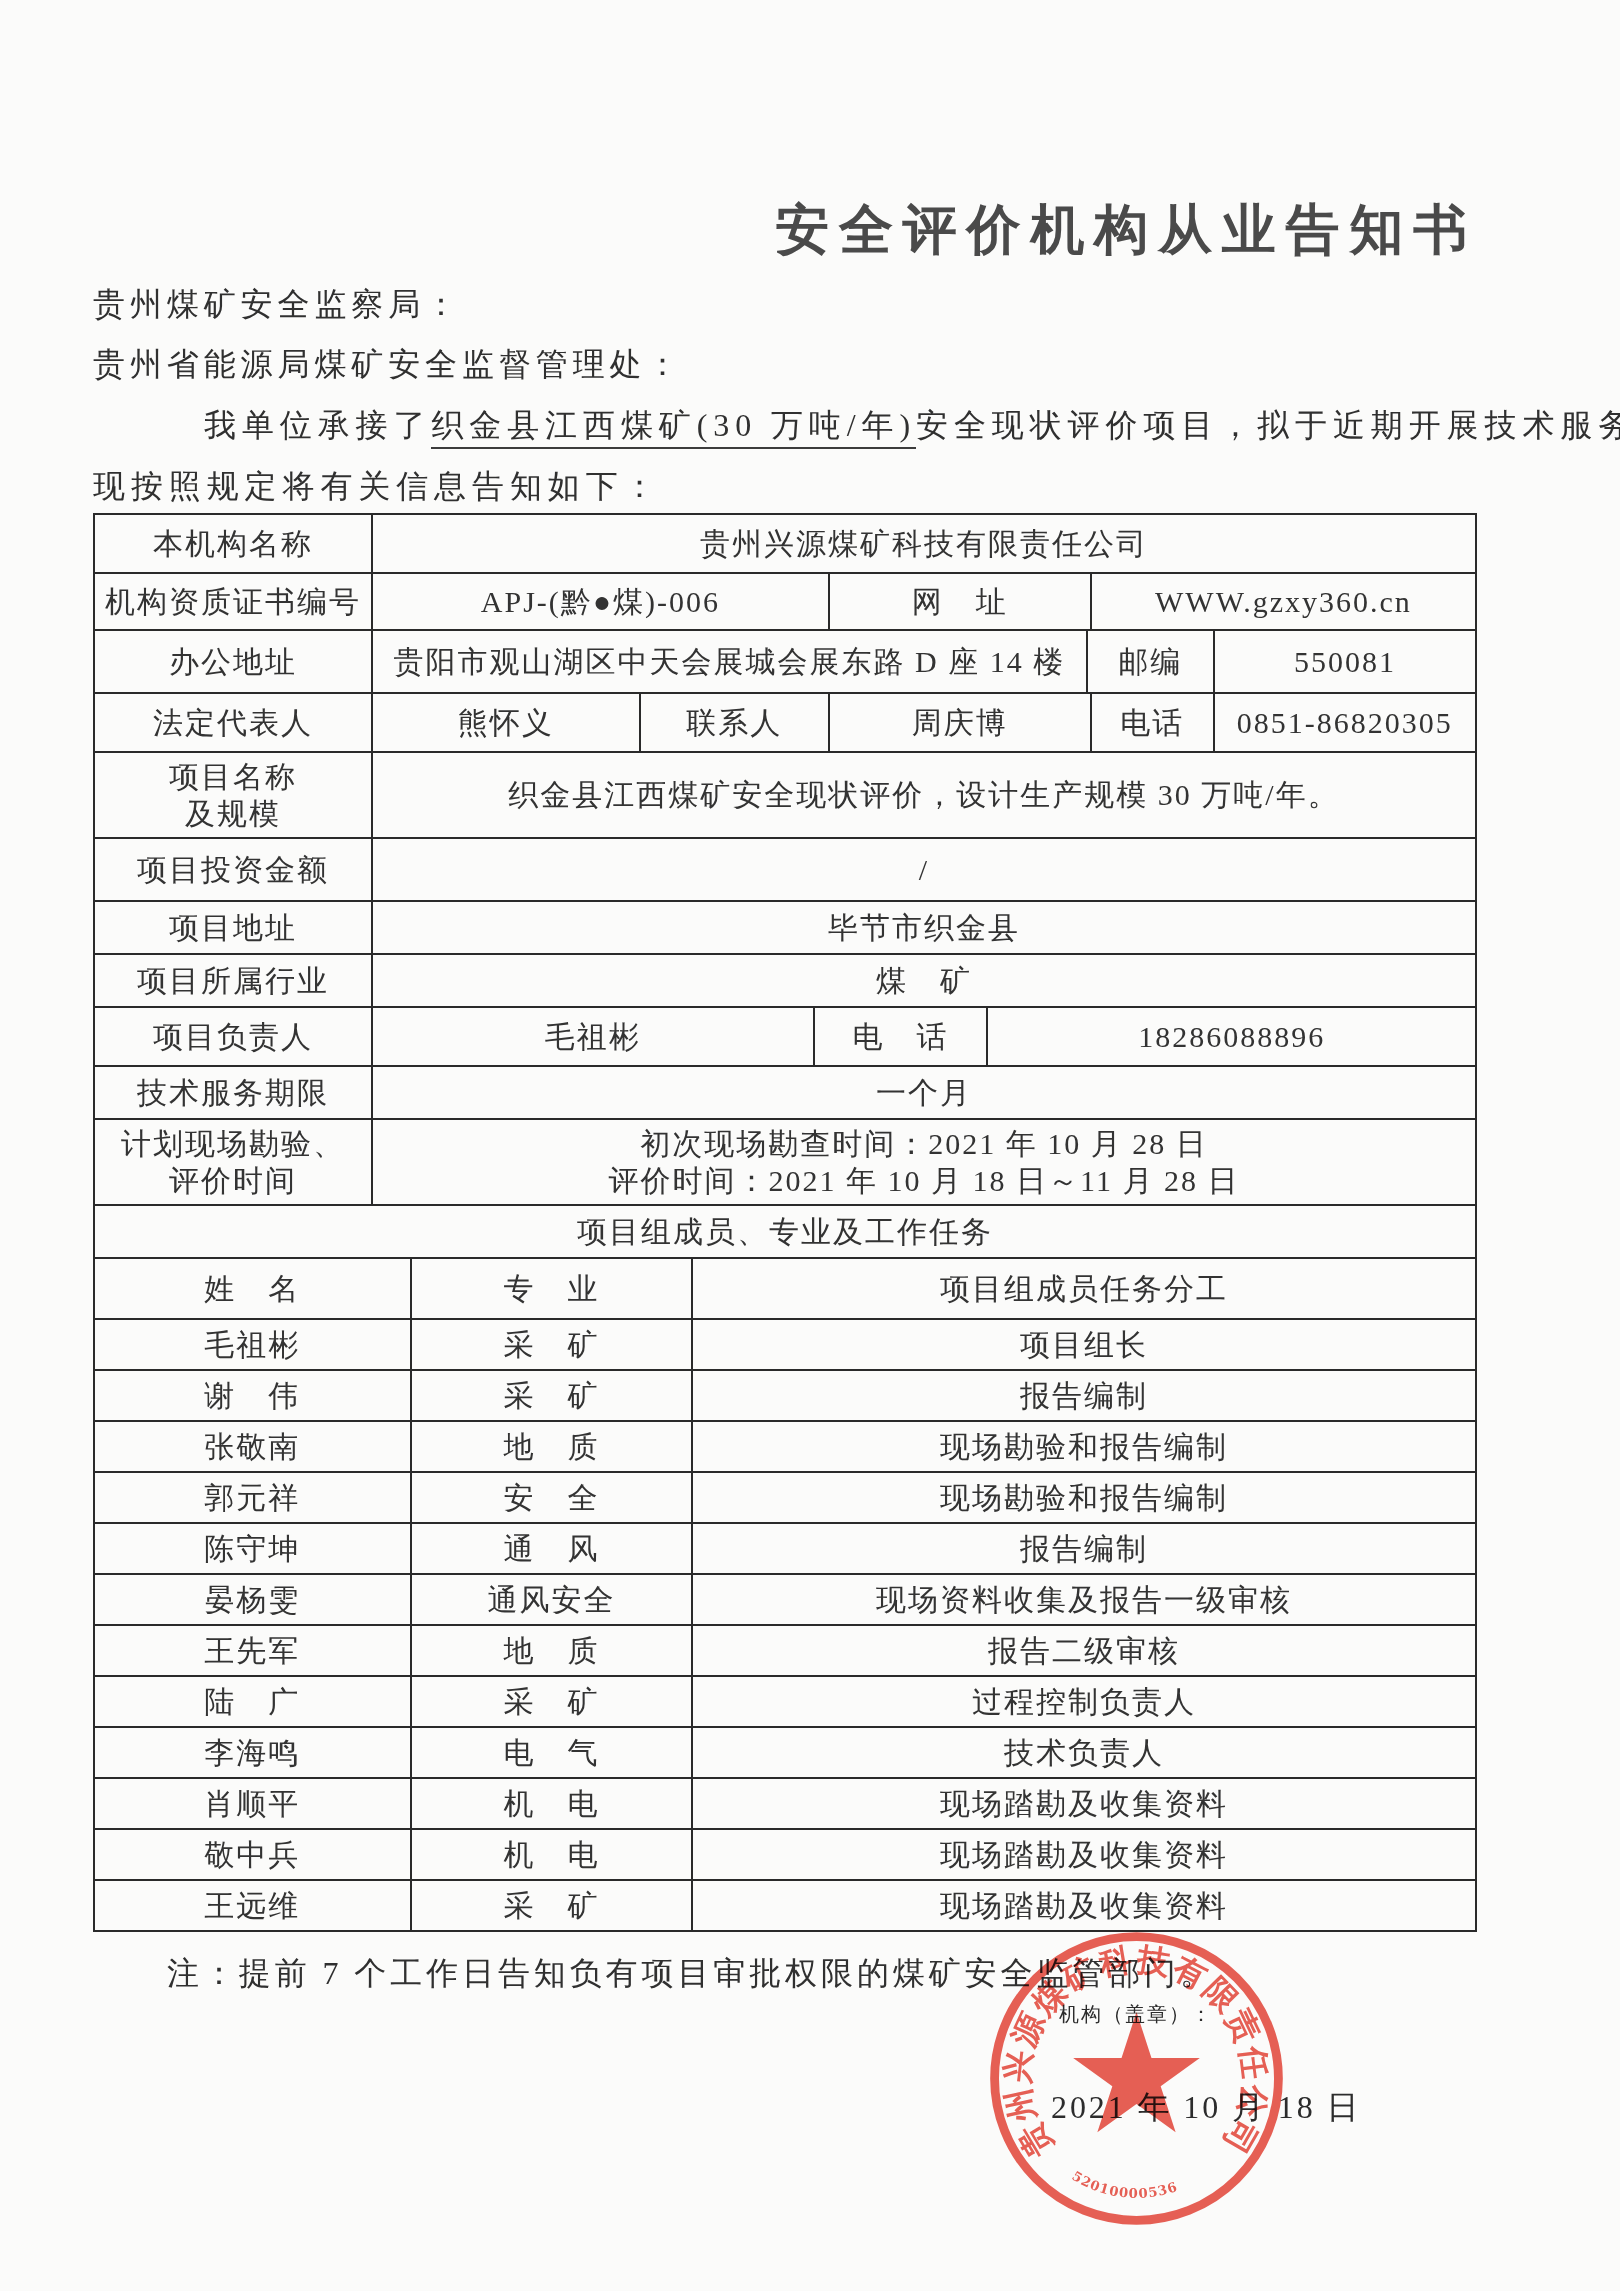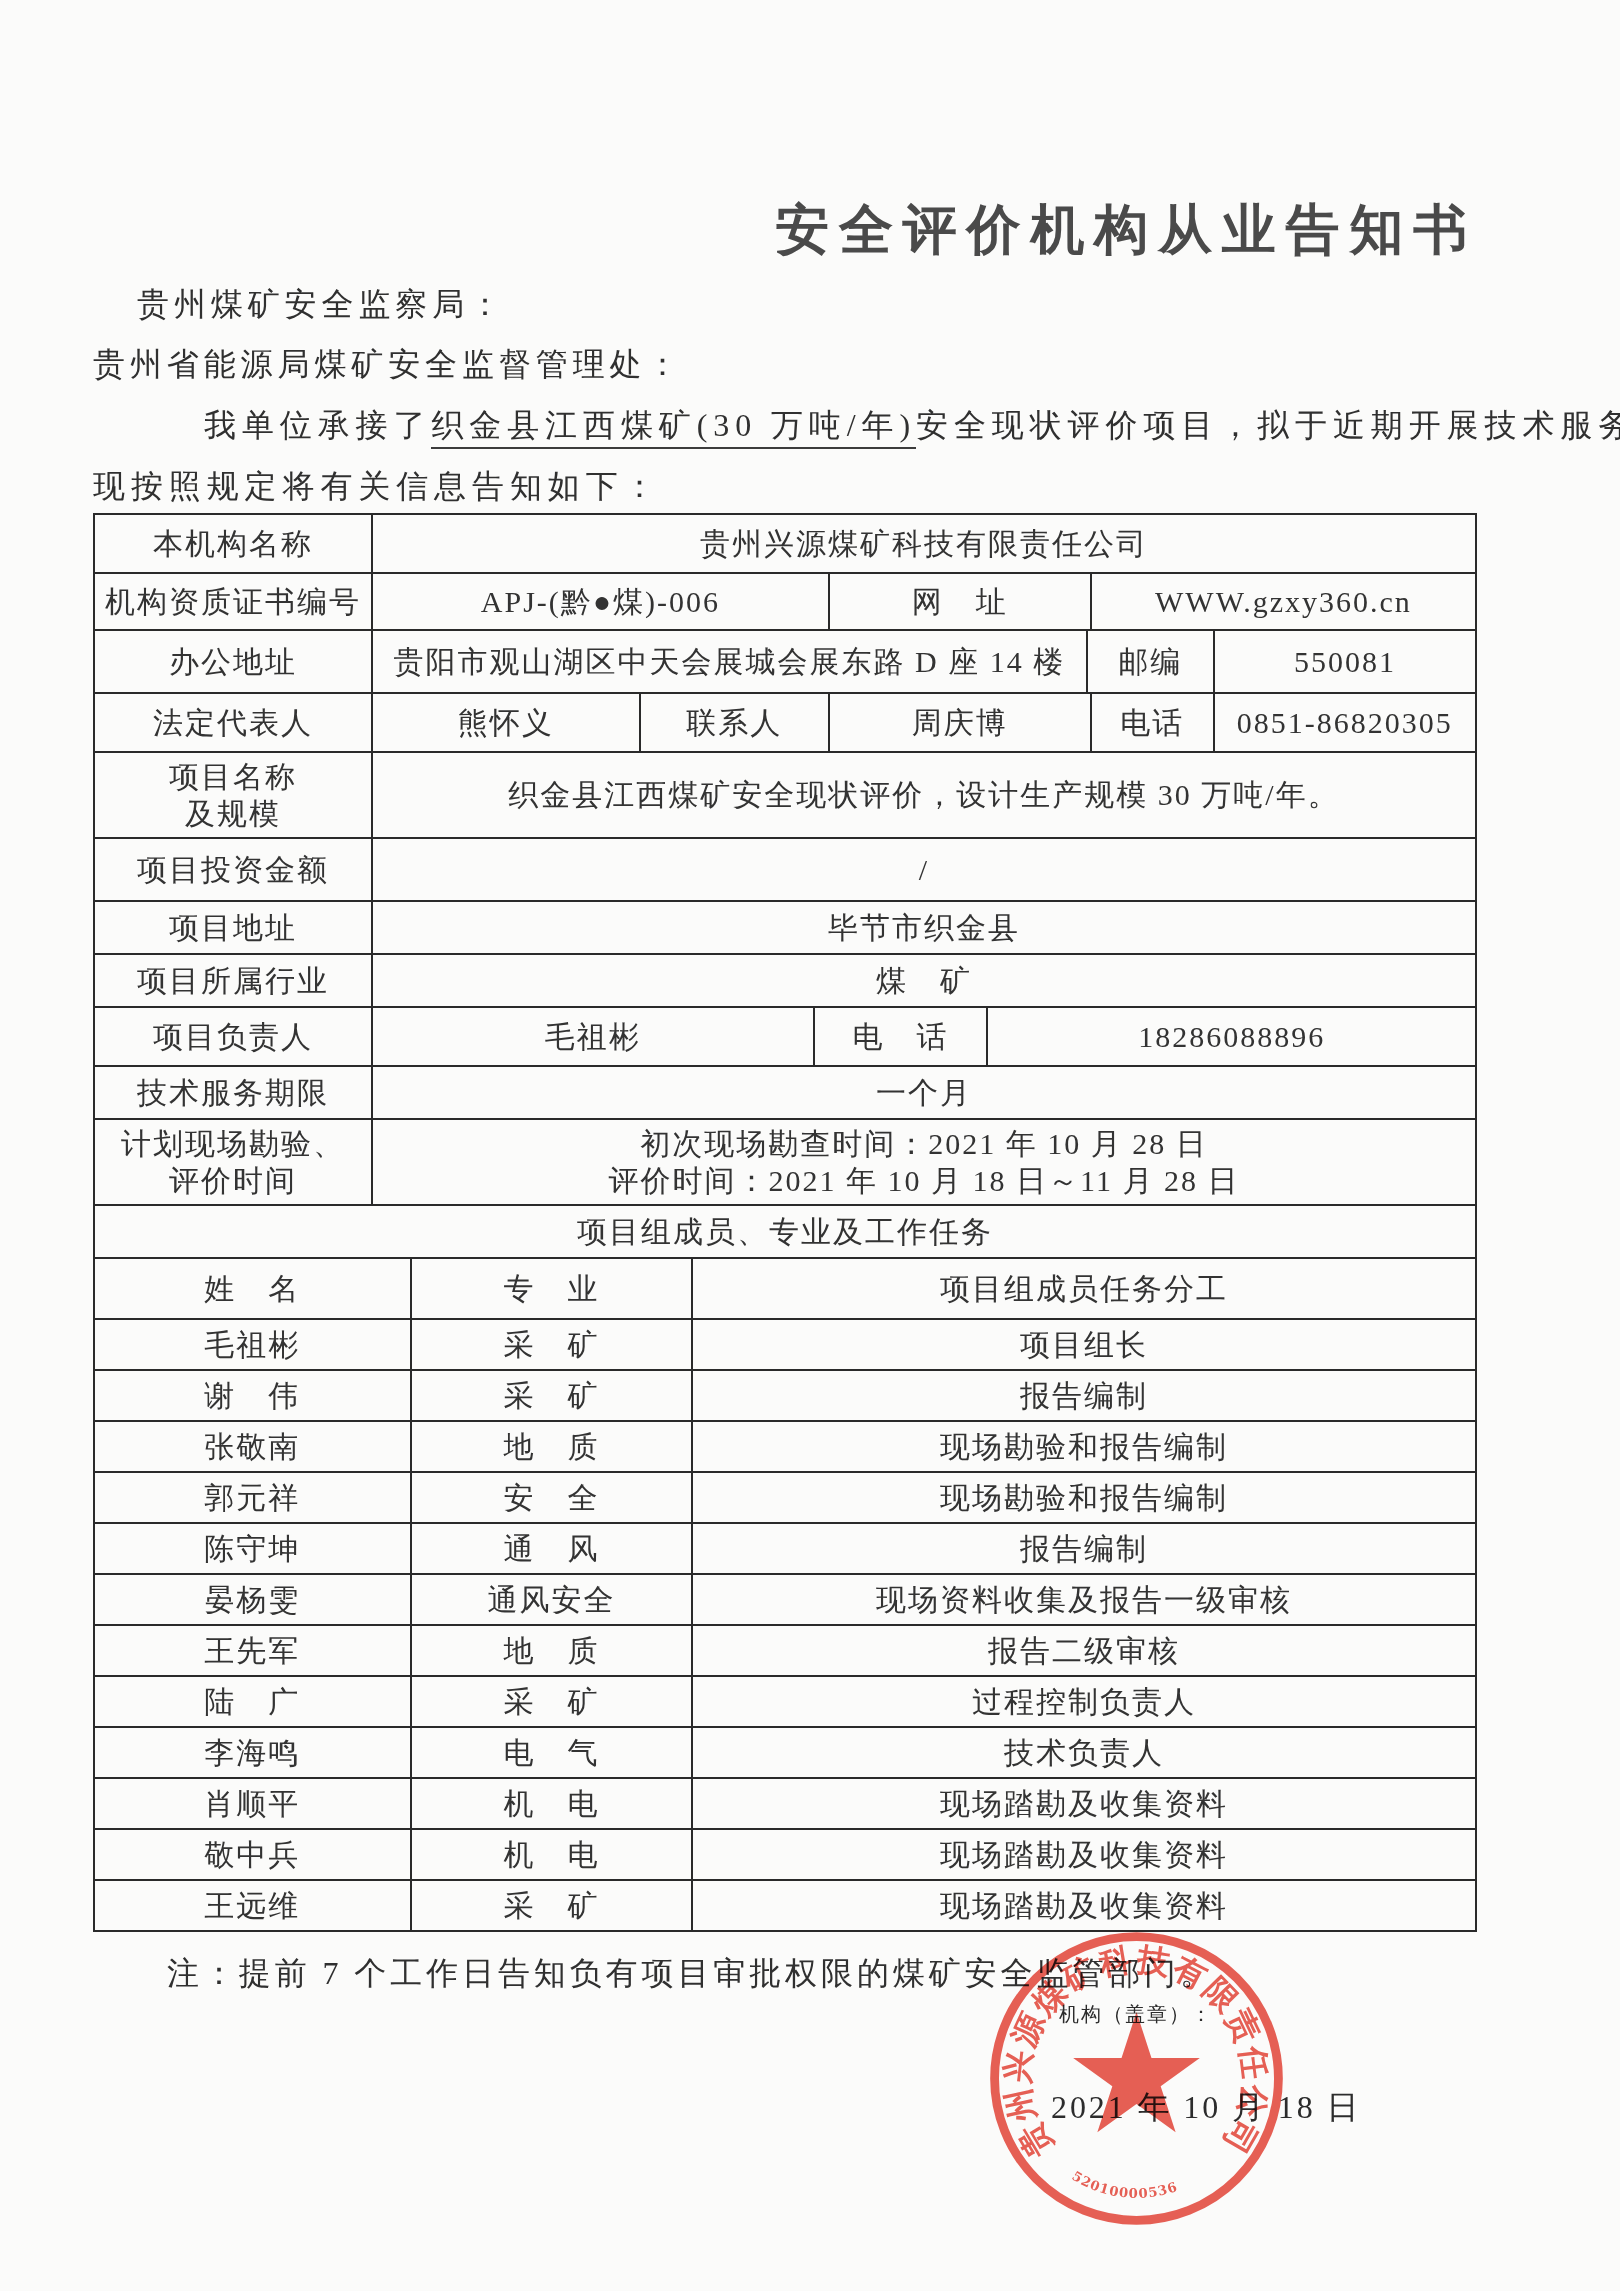--- a/index.html
+++ b/index.html
@@ -11,21 +11,21 @@
   }
   .page-title{
     position:absolute;top:194px;left:93px;width:1384px;
     text-align:right;font-size:54px;font-weight:700;
     letter-spacing:9.8px;color:#4a4a4a;white-space:nowrap;
   }
   .textline{
     position:absolute;left:93px;font-size:32px;letter-spacing:4.9px;
     color:#303030;white-space:nowrap;
   }
-  .sal1{top:283px;margin-left:44px;}
+  .sal1{top:283px;}
   .sal2{top:343px;}
   .para1{top:404px;left:204px;letter-spacing:5.9px;}
   .para2{top:465px;letter-spacing:5.9px;}
   .uline{border-bottom:2.9px solid #3c3c3c;padding-bottom:3.9px;text-align:center;}
   .note-line{top:1952px;left:167px;letter-spacing:3.9px;font-size:32px;}
   .seal-label{position:absolute;top:2001px;left:1059px;font-size:20px;letter-spacing:2px;color:#2c2c2c;white-space:nowrap;}
   .date-line{position:absolute;top:2086px;left:1051px;font-size:32px;letter-spacing:2.9px;color:#2c2c2c;white-space:nowrap;}
 
   .tbl{
     position:absolute;top:513px;left:93px;width:1384px;

